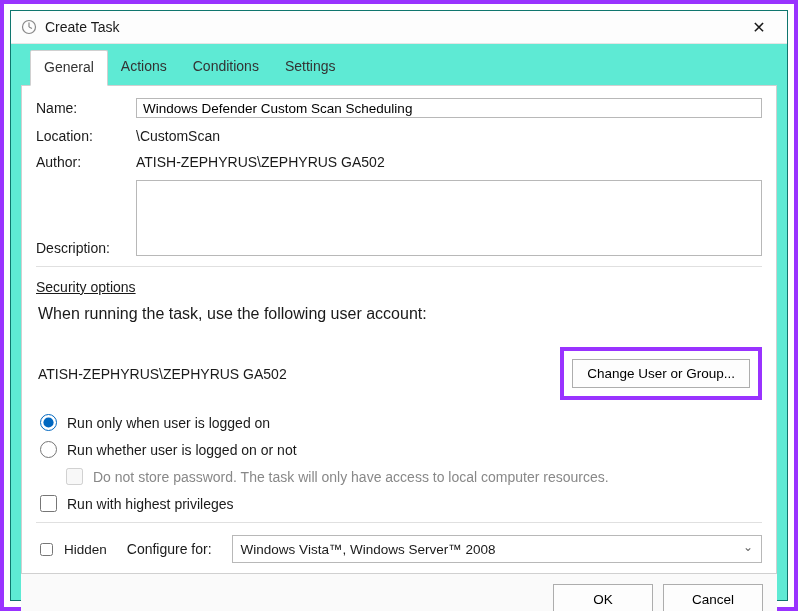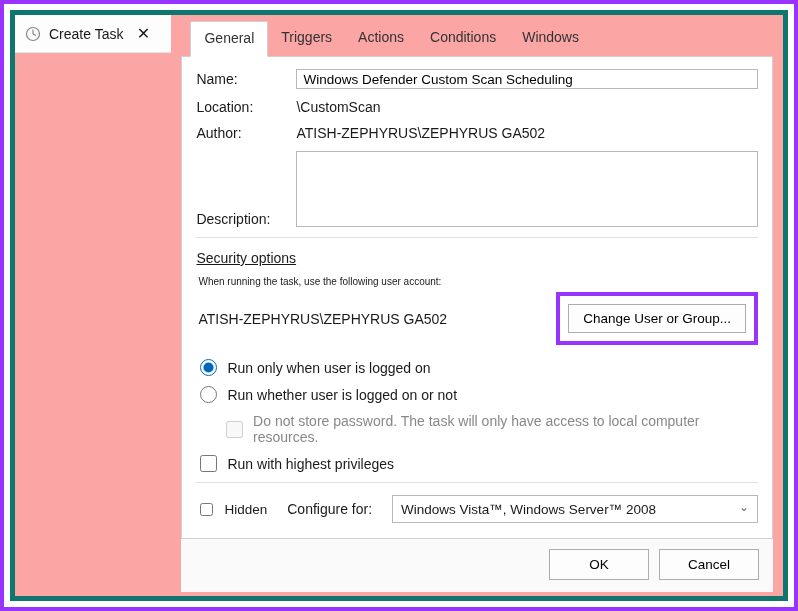--- a/index.html
+++ b/index.html
@@ -12,24 +12,24 @@
   }
   .outer-border {
     border: 4px solid #9933ff;
     width: 798px;
     height: 611px;
     padding: 6px;
   }
   .window {
     width: 100%;
     height: 100%;
-    background: #fca5a5;
-    border: 5px solid #0f766e;
-    display: flex;
-    flex-direction: row;
+    background: #5eead4;
+    border: 1px solid #0f766e;
+    display: flex;
+    flex-direction: column;
   }
   
   .titlebar {
     height: 38px;
     display: flex;
     align-items: center;
     padding: 0 8px 0 10px;
     background: #fdfdfd;
     border-bottom: 1px solid #e5e5e5;
   }
@@ -121,22 +121,22 @@
   .row.top-align .lbl { padding-top: 2px; }
   .group-label {
     font-size: 14px;
     margin: 8px 0 10px 0;
     text-decoration: underline;
   }
   .group-body {
     padding-left: 2px;
   }
   .subtext {
-    font-size: 10px;
-    margin-bottom: 5px;
+    font-size: 16px;
+    margin-bottom: 24px;
   }
   .account-row {
     display: flex;
     align-items: center;
     margin-bottom: 14px;
   }
   .account-val {
     flex: 1;
     font-size: 14px;
   }
@@ -229,24 +229,23 @@
       </svg>
     </span>
     <span class="title">Create Task</span>
     <span class="close">✕</span>
   </div>
 
   <div class="content">
 
     <div class="tabs">
       <div class="tab active">General</div>
-      <div class="tab">Triggers</div>
       <div class="tab">Actions</div>
       <div class="tab">Conditions</div>
-      <div class="tab">Windows</div>
+      <div class="tab">Settings</div>
     </div>
 
     <div class="tabbody">
 
       <div class="row">
         <span class="lbl">Name:</span>
         <input class="text-input" value="Windows Defender Custom Scan Scheduling" style="">
       </div>
 
       <div class="row">

